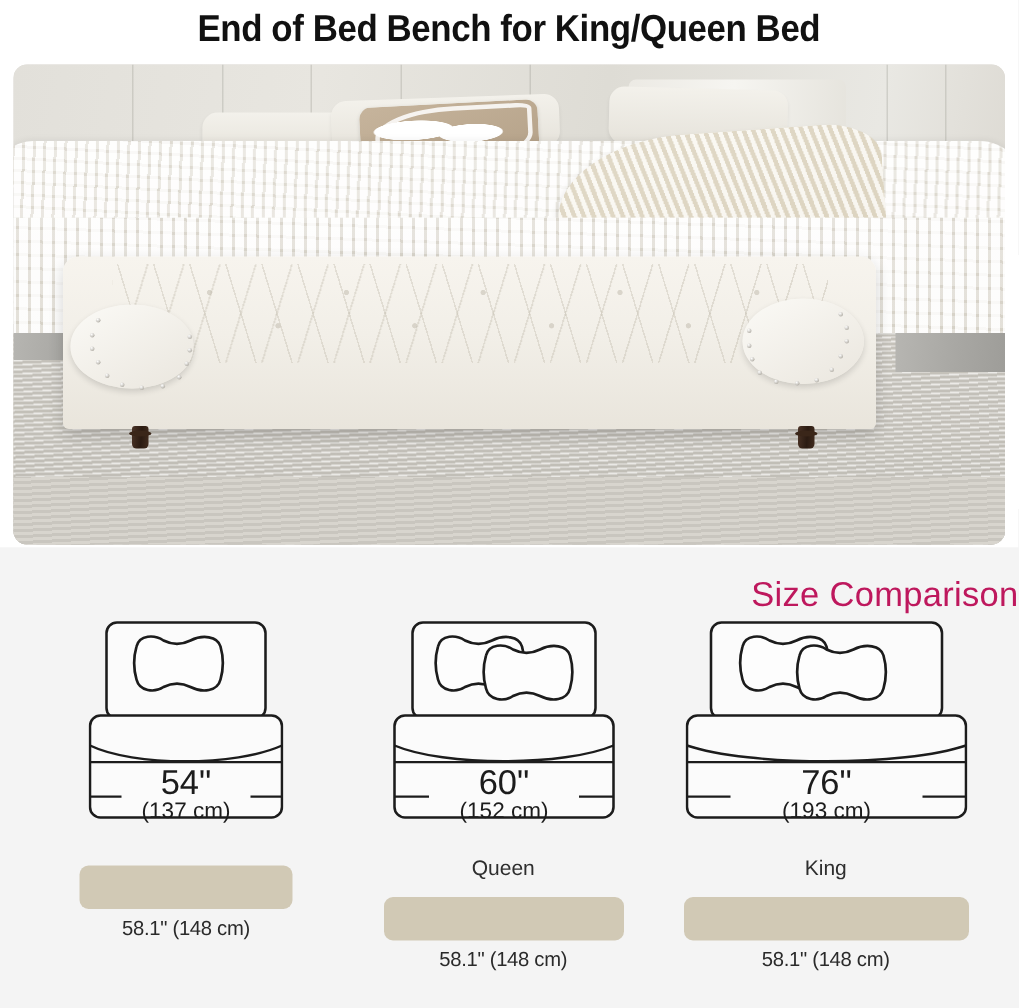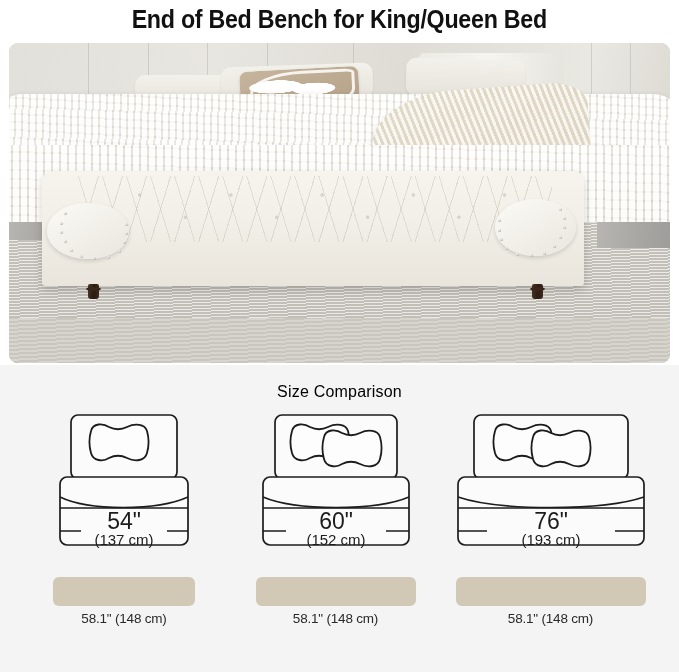--- a/index.html
+++ b/index.html
@@ -165,21 +165,21 @@
     background:linear-gradient(95deg,#4a3326,#2b1b12 55%,#422c1f);
     border-radius:2px 2px 3px 3px;}
   .leg::after{content:"";position:absolute;left:-2px;top:22%;width:15px;height:4px;
     background:#3a2619;border-radius:50%;}
   .leg-l{left:8.5%;}
   .leg-r{right:7.5%;}
 
   
   .sizesec{position:absolute;left:0;top:365px;width:679px;height:307px;background:#f4f4f4;}
   .sizetitle{
-    text-align:center;font-size:16px;color:#000000;font-weight:400;
+    text-align:right;font-size:23px;color:#be185d;font-weight:400;
     padding-top:18px;letter-spacing:.2px;
   }
   .beds{position:absolute;left:0;top:48px;width:679px;height:259px;}
   .bedcol{position:absolute;top:0;}
   .c0{left:46px;width:156px;}
   .c1{left:248px;width:175px;}
   .c2{left:448px;width:205px;}
 
   .bedsvg{display:block;margin:0 auto;}
   .sizelabel{
@@ -324,20 +324,21 @@
                  C120 31 120 39 118 46 C116 54 106 55 98 51 C92 48 86 48 80 51 C74 55 64 54 62 46
                  C60 39 60 31 62 24 Z" fill="#fdfdfd" stroke="#1c1c1c" stroke-width="1.8"></path>
         <rect x="1" y="64" width="146" height="68" rx="7" fill="#fbfbfb" stroke="#1c1c1c" stroke-width="1.7"></rect>
         <path d="M1 84 C34 98 114 98 147 84" fill="none" stroke="#1c1c1c" stroke-width="1.6"></path>
         <line x1="1" y1="95" x2="147" y2="95" stroke="#1c1c1c" stroke-width="1.5"></line>
         <line x1="1" y1="118" x2="24" y2="118" stroke="#1c1c1c" stroke-width="1.5"></line>
         <line x1="124" y1="118" x2="147" y2="118" stroke="#1c1c1c" stroke-width="1.5"></line>
         <text x="74" y="116" text-anchor="middle" font-family="Liberation Sans, sans-serif" font-size="23" fill="#1c1c1c">60"</text>
         <text x="74" y="132" text-anchor="middle" font-family="Liberation Sans, sans-serif" font-size="15" fill="#1c1c1c">(152 cm)</text>
       </svg>
+      <div class="sizelabel">Queen</div>
       <div class="benchbar b1"></div>
       <div class="benchlabel">58.1" (148 cm)</div>
     </div>
 
     <div class="bedcol c2">
       <svg class="bedsvg" width="188" height="152" viewBox="0 0 188 152">
         <rect x="17" y="2" width="154" height="64" rx="7" fill="#fbfbfb" stroke="#1c1c1c" stroke-width="1.7"></rect>
         <path d="M38 18 C40 10 50 10 56 14 C62 17 68 17 74 14 C82 10 92 11 94 18
                  C96 25 96 33 94 40 C92 48 82 49 74 45 C68 42 62 42 56 45 C50 49 40 48 38 40
                  C36 33 36 25 38 18 Z" fill="#fdfdfd" stroke="#1c1c1c" stroke-width="1.8"></path>
@@ -345,18 +346,19 @@
                  C134 31 134 39 132 46 C130 54 120 55 112 51 C106 48 100 48 94 51 C88 55 78 54 76 46
                  C74 39 74 31 76 24 Z" fill="#fdfdfd" stroke="#1c1c1c" stroke-width="1.8"></path>
         <rect x="1" y="64" width="186" height="68" rx="7" fill="#fbfbfb" stroke="#1c1c1c" stroke-width="1.7"></rect>
         <path d="M1 84 C42 98 146 98 187 84" fill="none" stroke="#1c1c1c" stroke-width="1.6"></path>
         <line x1="1" y1="95" x2="187" y2="95" stroke="#1c1c1c" stroke-width="1.5"></line>
         <line x1="1" y1="118" x2="30" y2="118" stroke="#1c1c1c" stroke-width="1.5"></line>
         <line x1="158" y1="118" x2="187" y2="118" stroke="#1c1c1c" stroke-width="1.5"></line>
         <text x="94" y="116" text-anchor="middle" font-family="Liberation Sans, sans-serif" font-size="23" fill="#1c1c1c">76"</text>
         <text x="94" y="132" text-anchor="middle" font-family="Liberation Sans, sans-serif" font-size="15" fill="#1c1c1c">(193 cm)</text>
       </svg>
+      <div class="sizelabel">King</div>
       <div class="benchbar b2"></div>
       <div class="benchlabel">58.1" (148 cm)</div>
     </div>
 
   </div>
 </div>
 
 </body></html>

